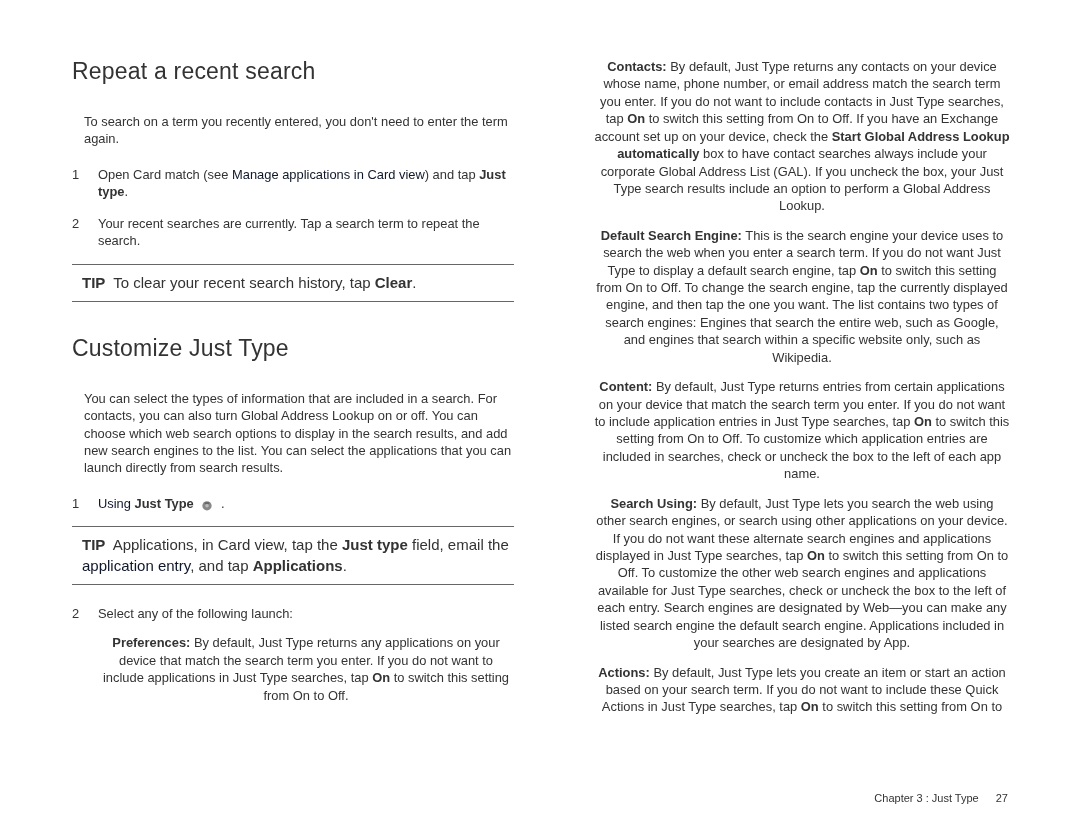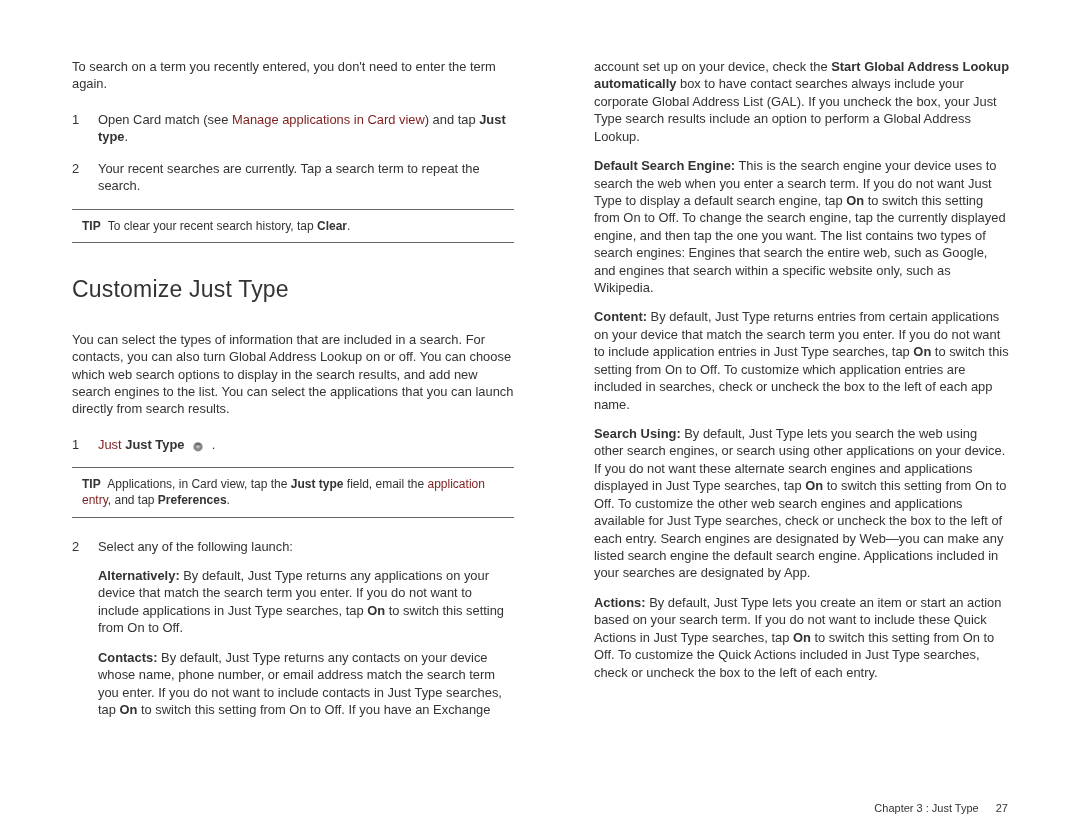--- a/index.html
+++ b/index.html
@@ -23,53 +23,54 @@
     color:#333;
     margin: 0 0 28px 0;
     letter-spacing: 0.2px;
   }
   h2.second { margin-top: 33px; }
   p, .step-body, .tip, li {
     font-size: 12.9px;
     line-height: 1.35;
     font-weight: 300;
   }
-  p.intro { margin: 0 0 18px 0; }
+  p.intro { margin: 0 0 18px 12px; }
   ol.steps { list-style:none; padding:0; margin:0 0 14px 0; }
   ol.steps > li { display:flex; margin-bottom: 14px; }
   ol.steps > li > .num { width:26px; flex:0 0 26px; }
   ol.steps > li > .body { flex:1; }
   .tip-box {
     border-top: 0.7px solid #666;
     border-bottom: 0.7px solid #666;
     padding: 8px 0 8px 10px;
     margin: 6px 0 20px 0;
-    font-size: 12px;
+    font-size: 15px;
     line-height:1.35;
   }
   .tip-label { font-weight:600; padding-right:4px; }
   .bold { font-weight:600; }
-  .link { color:#7f1d1d;text-align:center; }
-  .option { margin: 12px 0 0 0; }
+  .link { color:#0f172a;text-align:center; }
+  .option { margin: 12px 0 0 0; text-align: center; }
   .option-label { font-weight:600; }
   .icon-gear {
     display:inline-block; width:14px; height:12px; vertical-align:middle;
     margin:0 3px;
   }
   .footer {
-    position:absolute; bottom:20px; right:72px;
+    position:absolute; bottom:30px; right:72px;
     font-size: 11px; color:#333; font-weight:300;
   }
   .footer .pg { padding-left:14px; }
 </style>
 </head>
 <body>
 
 <div class="page">
 
+  <h2>Repeat a recent search</h2>
 
   <p class="intro">To search on a term you recently entered, you don't need to enter the term again.</p>
 
   <ol class="steps">
     <li>
       <span class="num">1</span>
       <span class="body">
         <span>Open Card match (see </span><span class="link">Manage applications in Card view</span><span>) and tap </span><span class="bold">Just type</span><span>.</span>
       </span>
     </li>
@@ -84,45 +85,45 @@
   </div>
 
   <h2 class="second">Customize Just Type</h2>
 
   <p class="intro">You can select the types of information that are included in a search. For contacts, you can also turn Global Address Lookup on or off. You can choose which web search options to display in the search results, and add new search engines to the list. You can select the applications that you can launch directly from search results.</p>
 
   <ol class="steps">
     <li>
       <span class="num">1</span>
       <span class="body">
-        <span class="link">Just</span>
+        <span class="link">Using</span>
         <span class="bold">Just Type</span>
         <span class="icon-gear">
           <svg viewBox="0 0 24 20">
               <circle cx="12" cy="10" r="8" fill="#888"></circle>
               <rect x="8" y="4" width="8" height="3" rx="1" fill="#666"></rect>
               <circle cx="12" cy="10" r="3" fill="#bbb"></circle>
             </svg>
         </span><span> .</span>
       </span>
     </li>
   </ol>
 
   <div class="tip-box">
-    <span class="tip-label">TIP</span><span> Applications, in Card view, tap the </span><span class="bold">Just type</span><span> field, email the </span><span class="link">application entry</span><span>, and tap </span><span class="bold">Preferences</span><span>.</span>
+    <span class="tip-label">TIP</span><span> Applications, in Card view, tap the </span><span class="bold">Just type</span><span> field, email the </span><span class="link">application entry</span><span>, and tap </span><span class="bold">Applications</span><span>.</span>
   </div>
 
   <ol class="steps">
     <li>
       <span class="num">2</span>
       <span class="body" style="display:block;">
         <span>Select any of the following launch:</span>
 
         <p class="option">
-          <span class="option-label">Alternatively:</span><span> By default, Just Type returns any applications on your device that match the search term you enter. If you do not want to include applications in Just Type searches, tap </span><span class="bold">On</span><span> to switch this setting from On to Off.</span>
+          <span class="option-label">Preferences:</span><span> By default, Just Type returns any applications on your device that match the search term you enter. If you do not want to include applications in Just Type searches, tap </span><span class="bold">On</span><span> to switch this setting from On to Off.</span>
         </p>
 
         <p class="option">
           <span class="option-label">Contacts:</span><span> By default, Just Type returns any contacts on your device whose name, phone number, or email address match the search </span><span>term you enter. If you do not want to include contacts in Just Type searches, tap </span><span class="bold">On</span><span> to switch this setting from On to Off. If you have an Exchange account set up on your device, check the </span><span class="bold">Start Global Address Lookup automatically</span><span> box to have contact searches always include your corporate Global Address List (GAL). If you uncheck the box, your Just Type search results include an option to perform a Global Address Lookup.</span>
         </p>
 
         <p class="option">
           <span class="option-label">Default Search Engine:</span><span> This is the search engine your device uses to search the web when you enter a search term. If you do not want Just Type to display a default search engine, tap </span><span class="bold">On</span><span> to switch this setting from On to Off. To change the search engine, tap the currently displayed engine, and then tap the one you want. The list contains two types of search engines: Engines that search the entire web, such as Google, and engines that search within a specific website only, such as Wikipedia.</span>
         </p>
 

